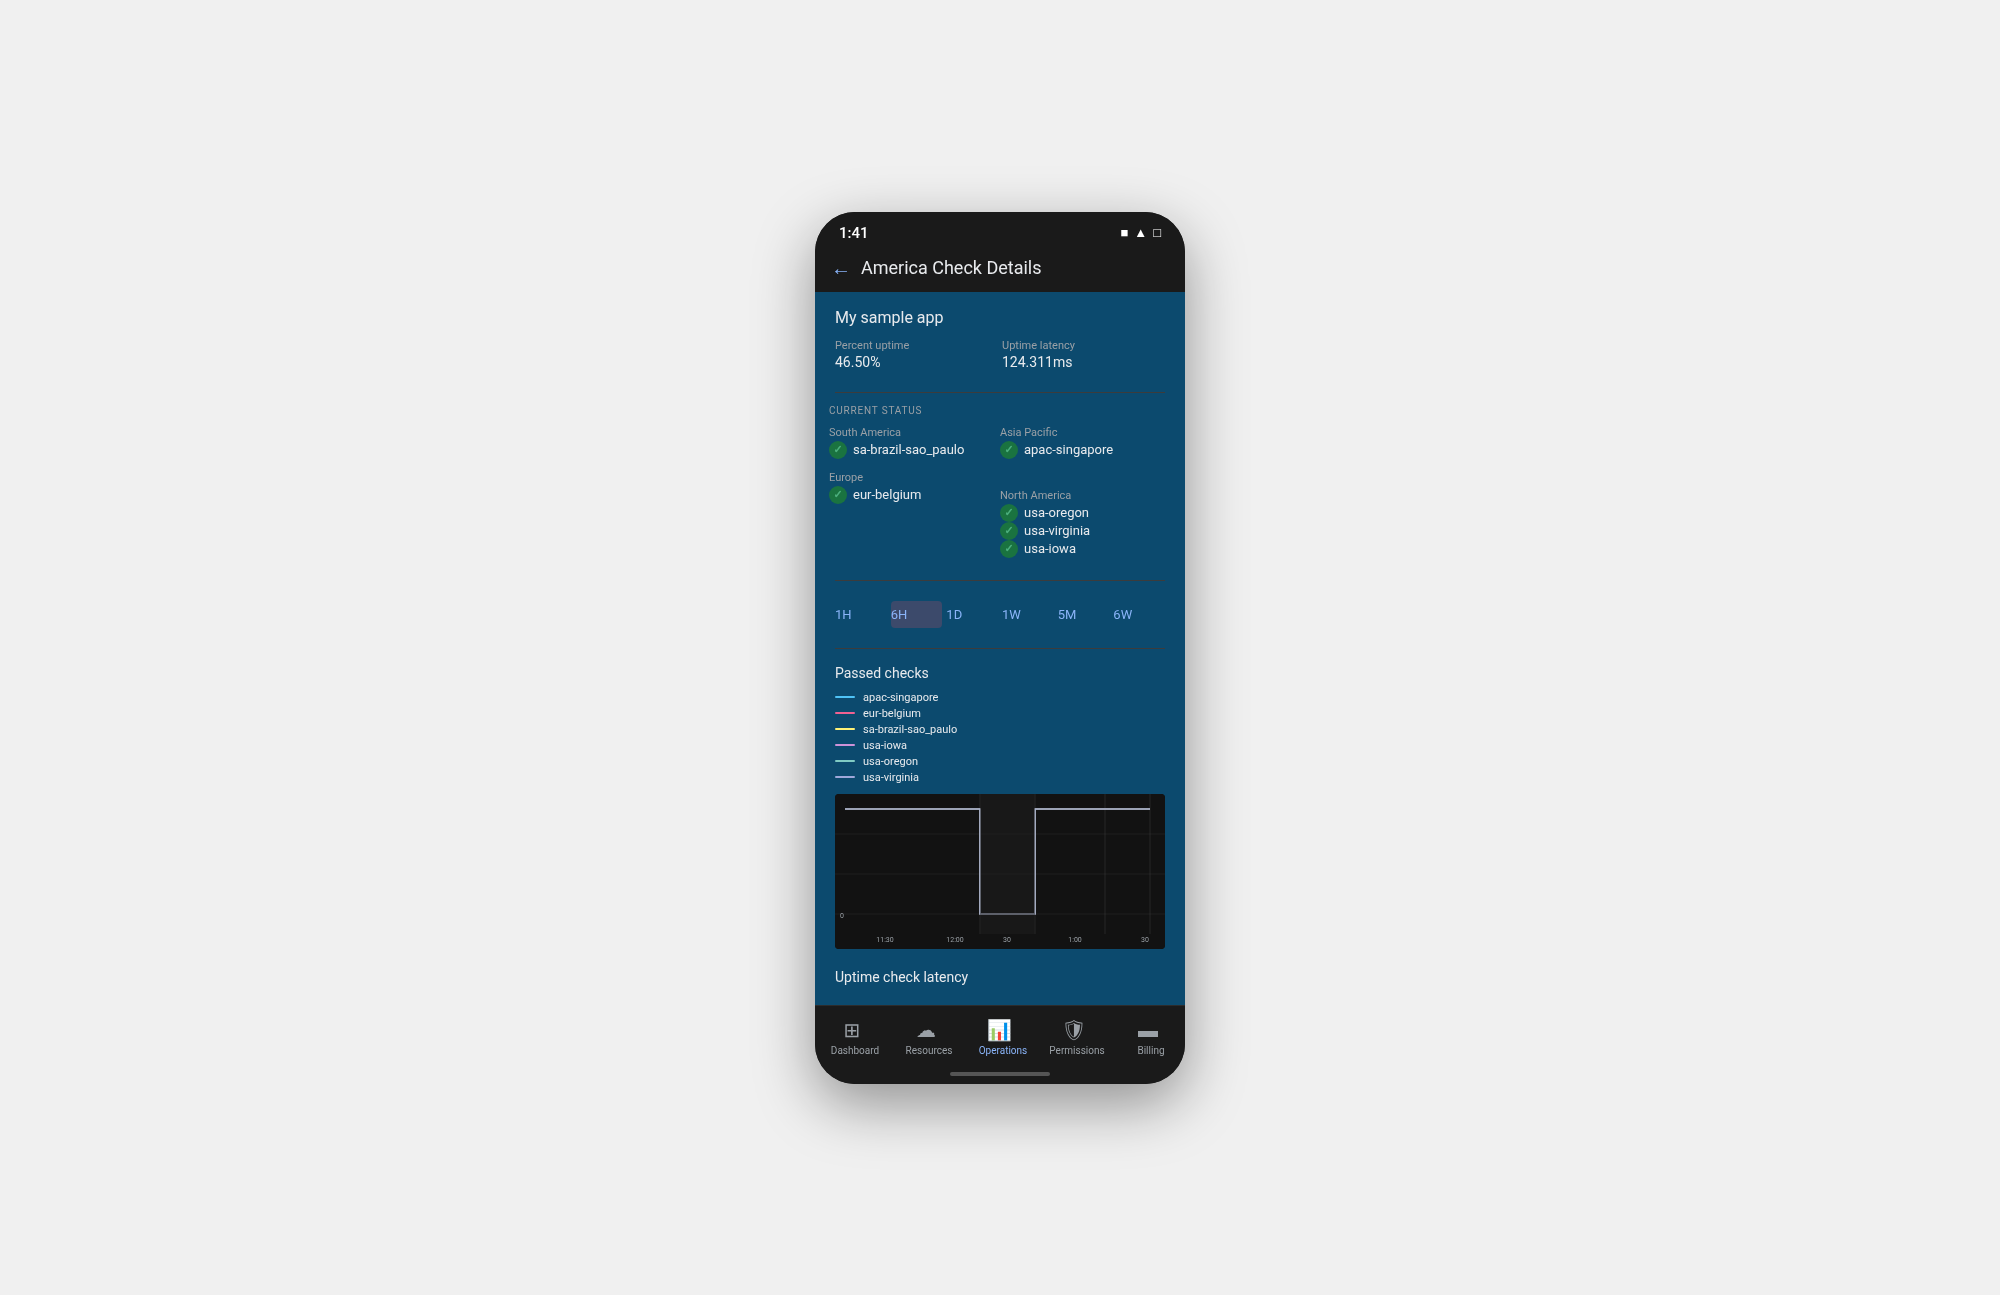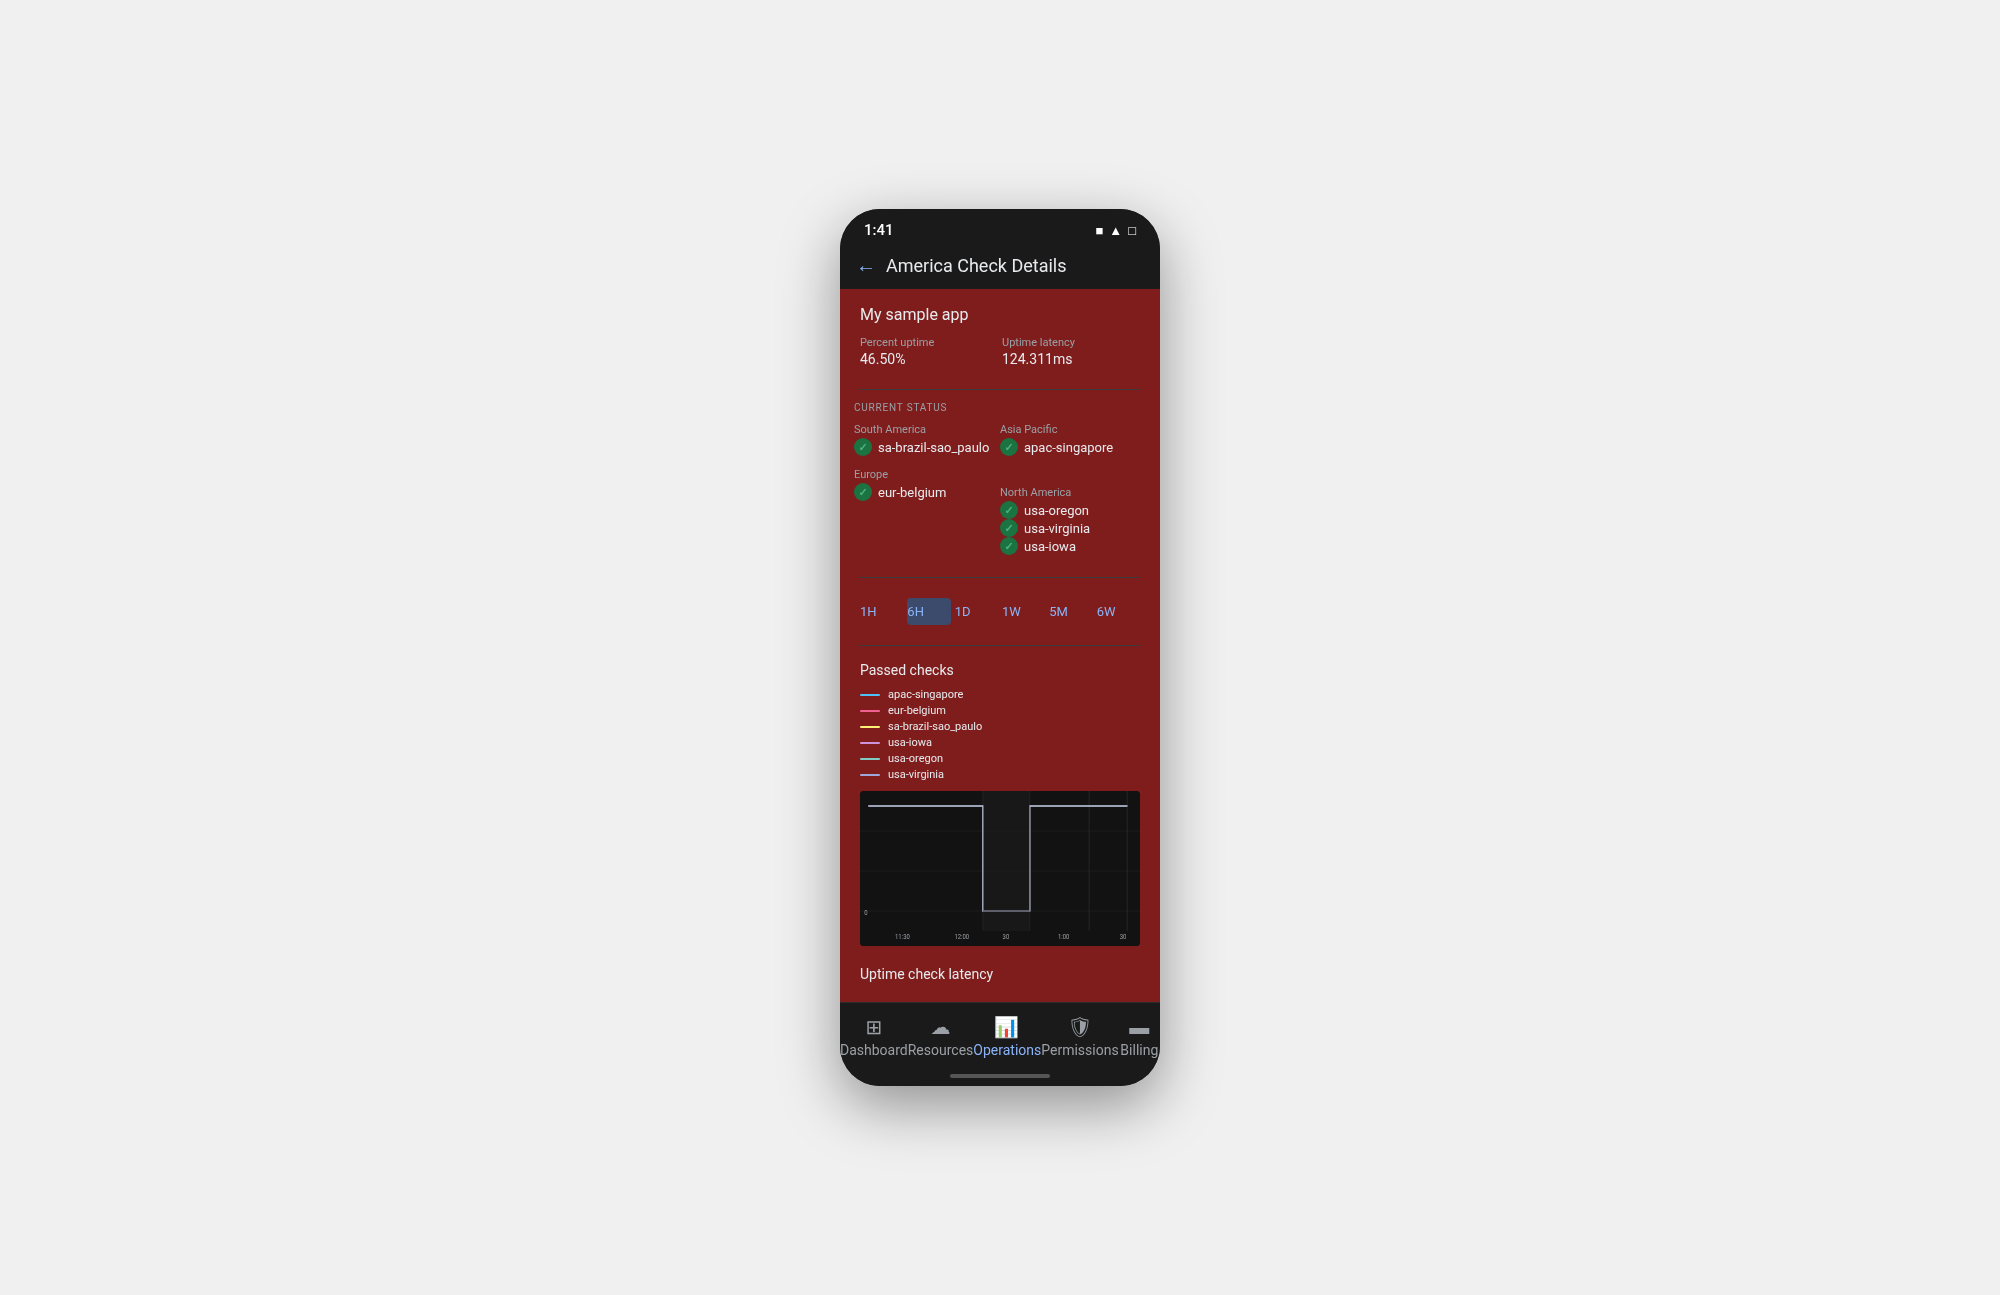--- a/index.html
+++ b/index.html
@@ -5,21 +5,21 @@
     * { box-sizing: border-box; margin: 0; padding: 0; }
     body {
       background: #f0f0f0;
       display: flex;
       justify-content: center;
       align-items: center;
       min-height: 100vh;
       font-family: 'Roboto', Arial, sans-serif;
     }
     .phone-frame {
-      width: 320px;
+      width: 370px;
       min-height: 780px;
       background: #1a1a1a;
       border-radius: 40px;
       overflow: hidden;
       box-shadow: 0 20px 60px rgba(0,0,0,0.4);
       display: flex;
       flex-direction: column;
       position: relative;
     }
     
@@ -59,21 +59,21 @@
     }
     .top-bar-title {
       color: #e8eaed;
       font-size: 18px;
       font-weight: 400;
     }
     
     .content {
       flex: 1;
       overflow-y: auto;
-      background: #7f1d1d;
+      background: #0c4a6e;
       padding: 0;
       scrollbar-width: none;
     }
     .content::-webkit-scrollbar { display: none; }
     
     .app-section {
       padding: 16px 20px 10px;
     }
     .app-name {
       color: #e8eaed;
@@ -244,22 +244,23 @@
       padding: 4px 0;
     }
     .nav-icon {
       font-size: 20px;
       color: #9aa0a6;
     }
     .nav-item.active .nav-icon {
       color: #8ab4f8;
     }
     .nav-label {
-      font-size: 14px;
+      font-size: 10px;
       color: #9aa0a6;
+      margin-left: 6px;
     }
     .nav-item.active .nav-label {
       color: #8ab4f8;
     }
     
     .home-indicator {
       height: 20px;
       background: #1a1a1a;
       display: flex;
       justify-content: center;

